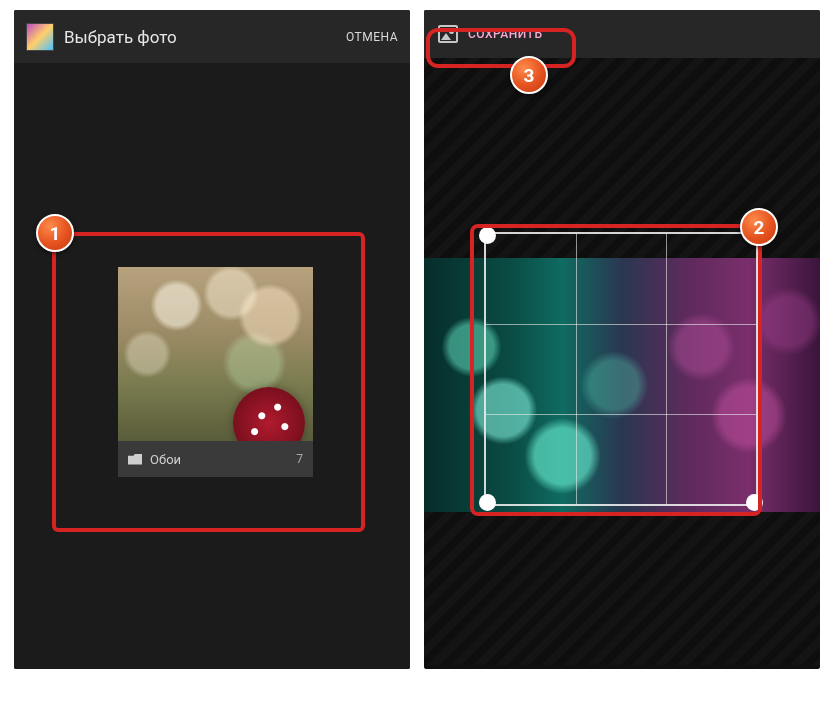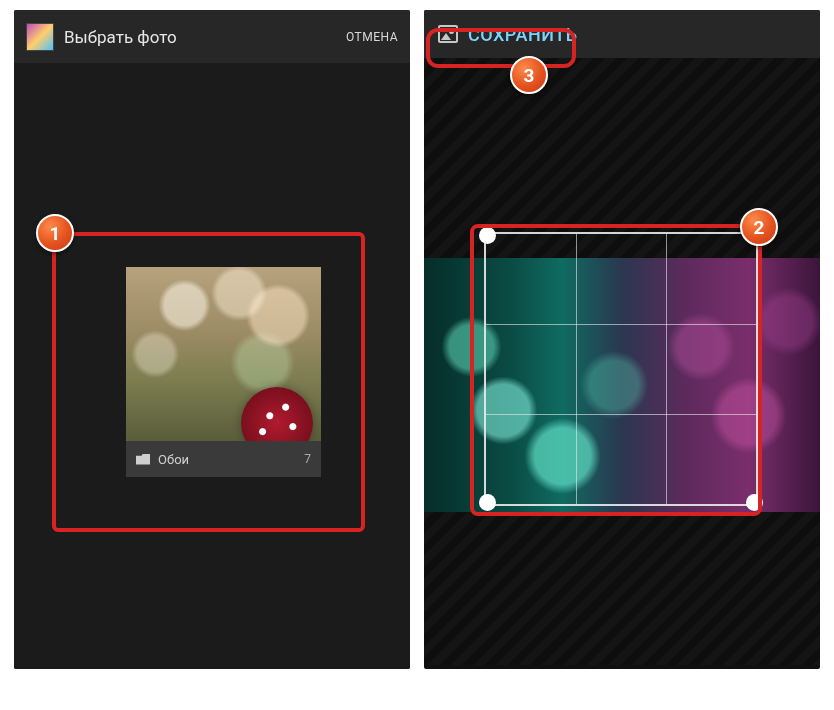--- a/index.html
+++ b/index.html
@@ -59,21 +59,21 @@
     }
     .left-body {
       position: relative;
       height: calc(100% - 53px);
       background: #1b1b1b;
     }
 
     
     .folder {
       position: absolute;
-      left: 112px;
+      left: 104px;
       top: 204px;
       width: 195px;
       height: 210px;
       background: #2f2f2f;
       box-shadow: inset 0 0 0 1px rgba(0, 0, 0, .6);
     }
     .folder .thumb {
       width: 100%;
       height: 174px;
       position: relative;
@@ -153,22 +153,22 @@
       position: absolute;
       left: 1px;
       bottom: 1px;
       width: 0;
       height: 0;
       border-left: 5px solid transparent;
       border-right: 5px solid transparent;
       border-bottom: 7px solid #c7c7c7;
     }
     .savebar .label {
-      color: #7dd3fc;
-      font-size: 18px;
+      color: #f9a8d4;
+      font-size: 12px;
       letter-spacing: .5px;
       font-weight: 500;
     }
     .right-body {
       position: relative;
       height: calc(100% - 52px);
     }
     .diag-stripes {
       position: absolute;
       inset: 0;

